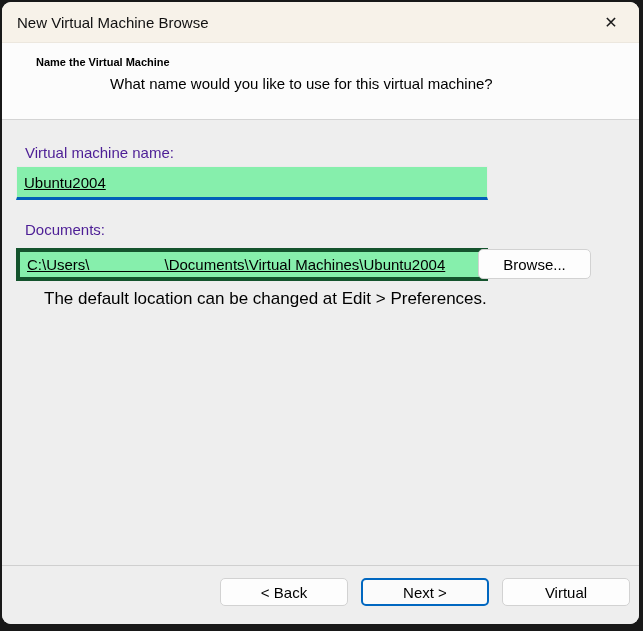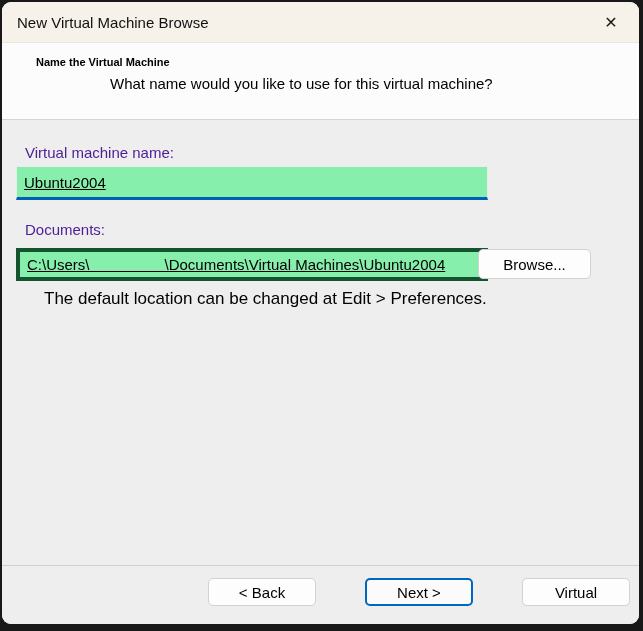--- a/index.html
+++ b/index.html
@@ -139,23 +139,22 @@
     border-top:1px solid #cfcfcf;
     display:flex;
     justify-content:flex-end;
     align-items:flex-start;
     padding:12px 9px 0 0;
     box-sizing:content-box;
     gap:13px;
     background:#eeeeee;
   }
   .footer .btn{
-    width:108px;
+    width:128px;
     height:28px;
-    margin-left:36px;
   }
   .default-btn{
     border:2px solid var(--accent);
     background:#fbfbfb;
     text-align:center;
   }
 </style>
 </head>
 <body>
 

